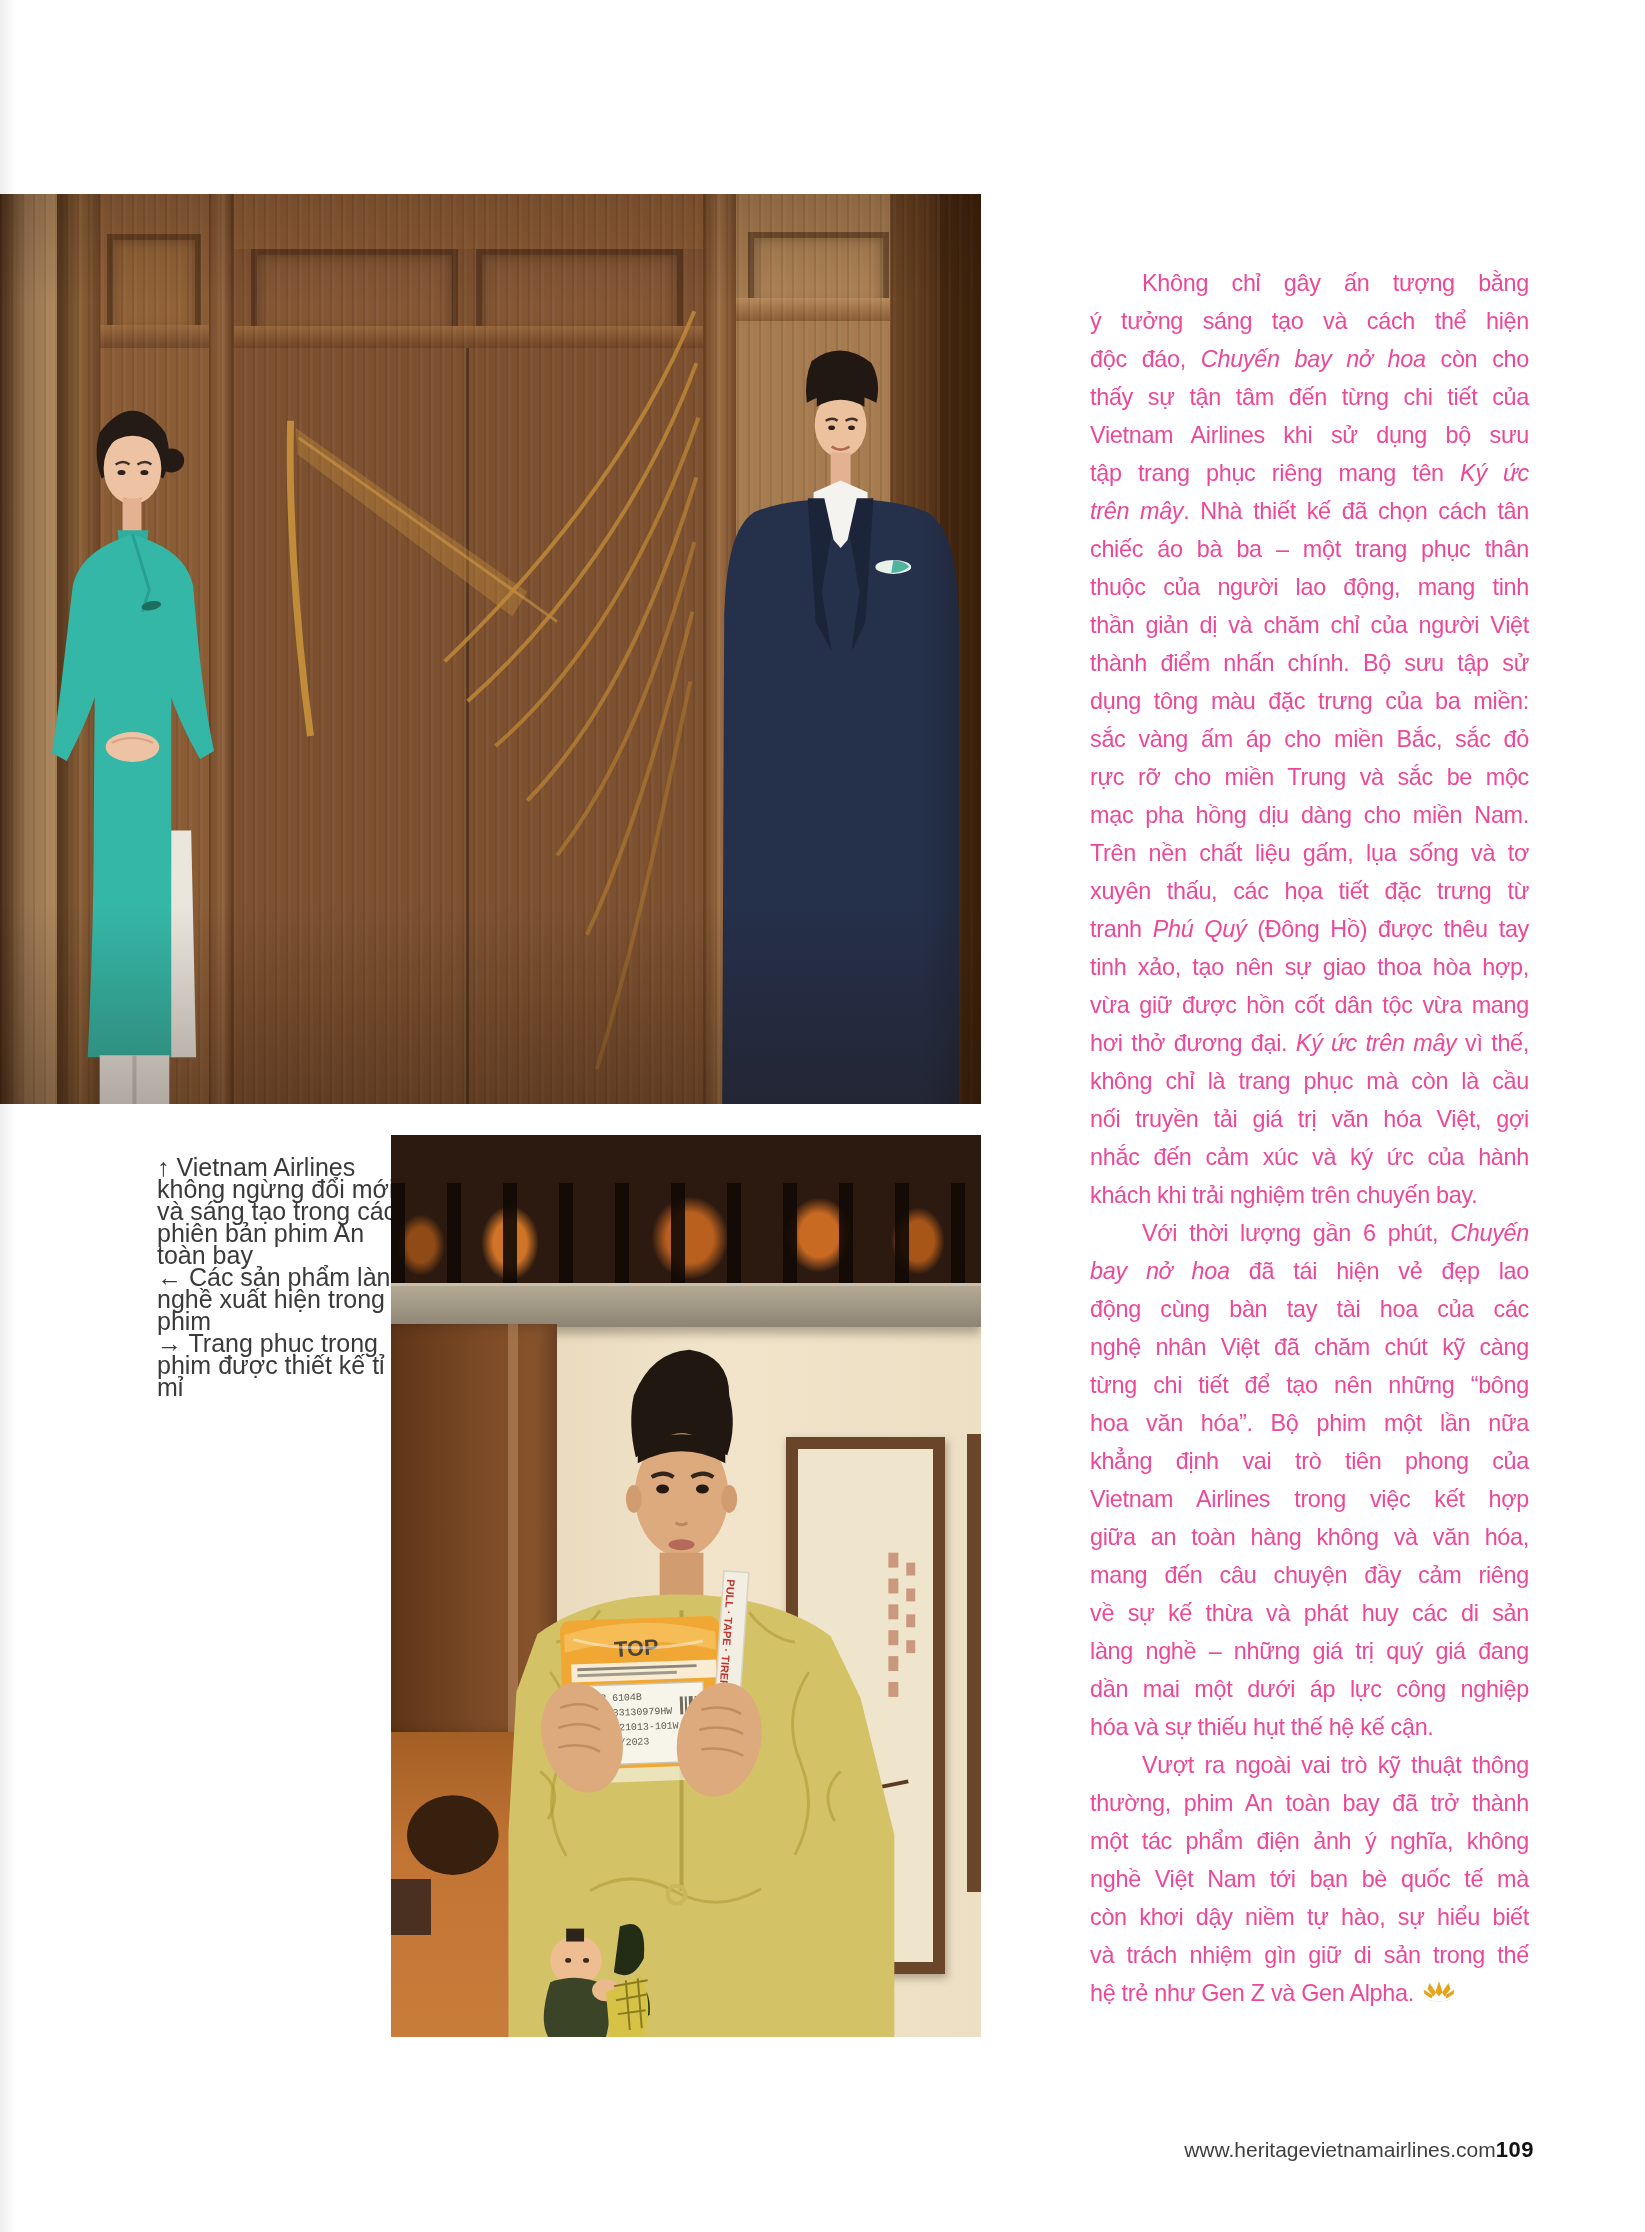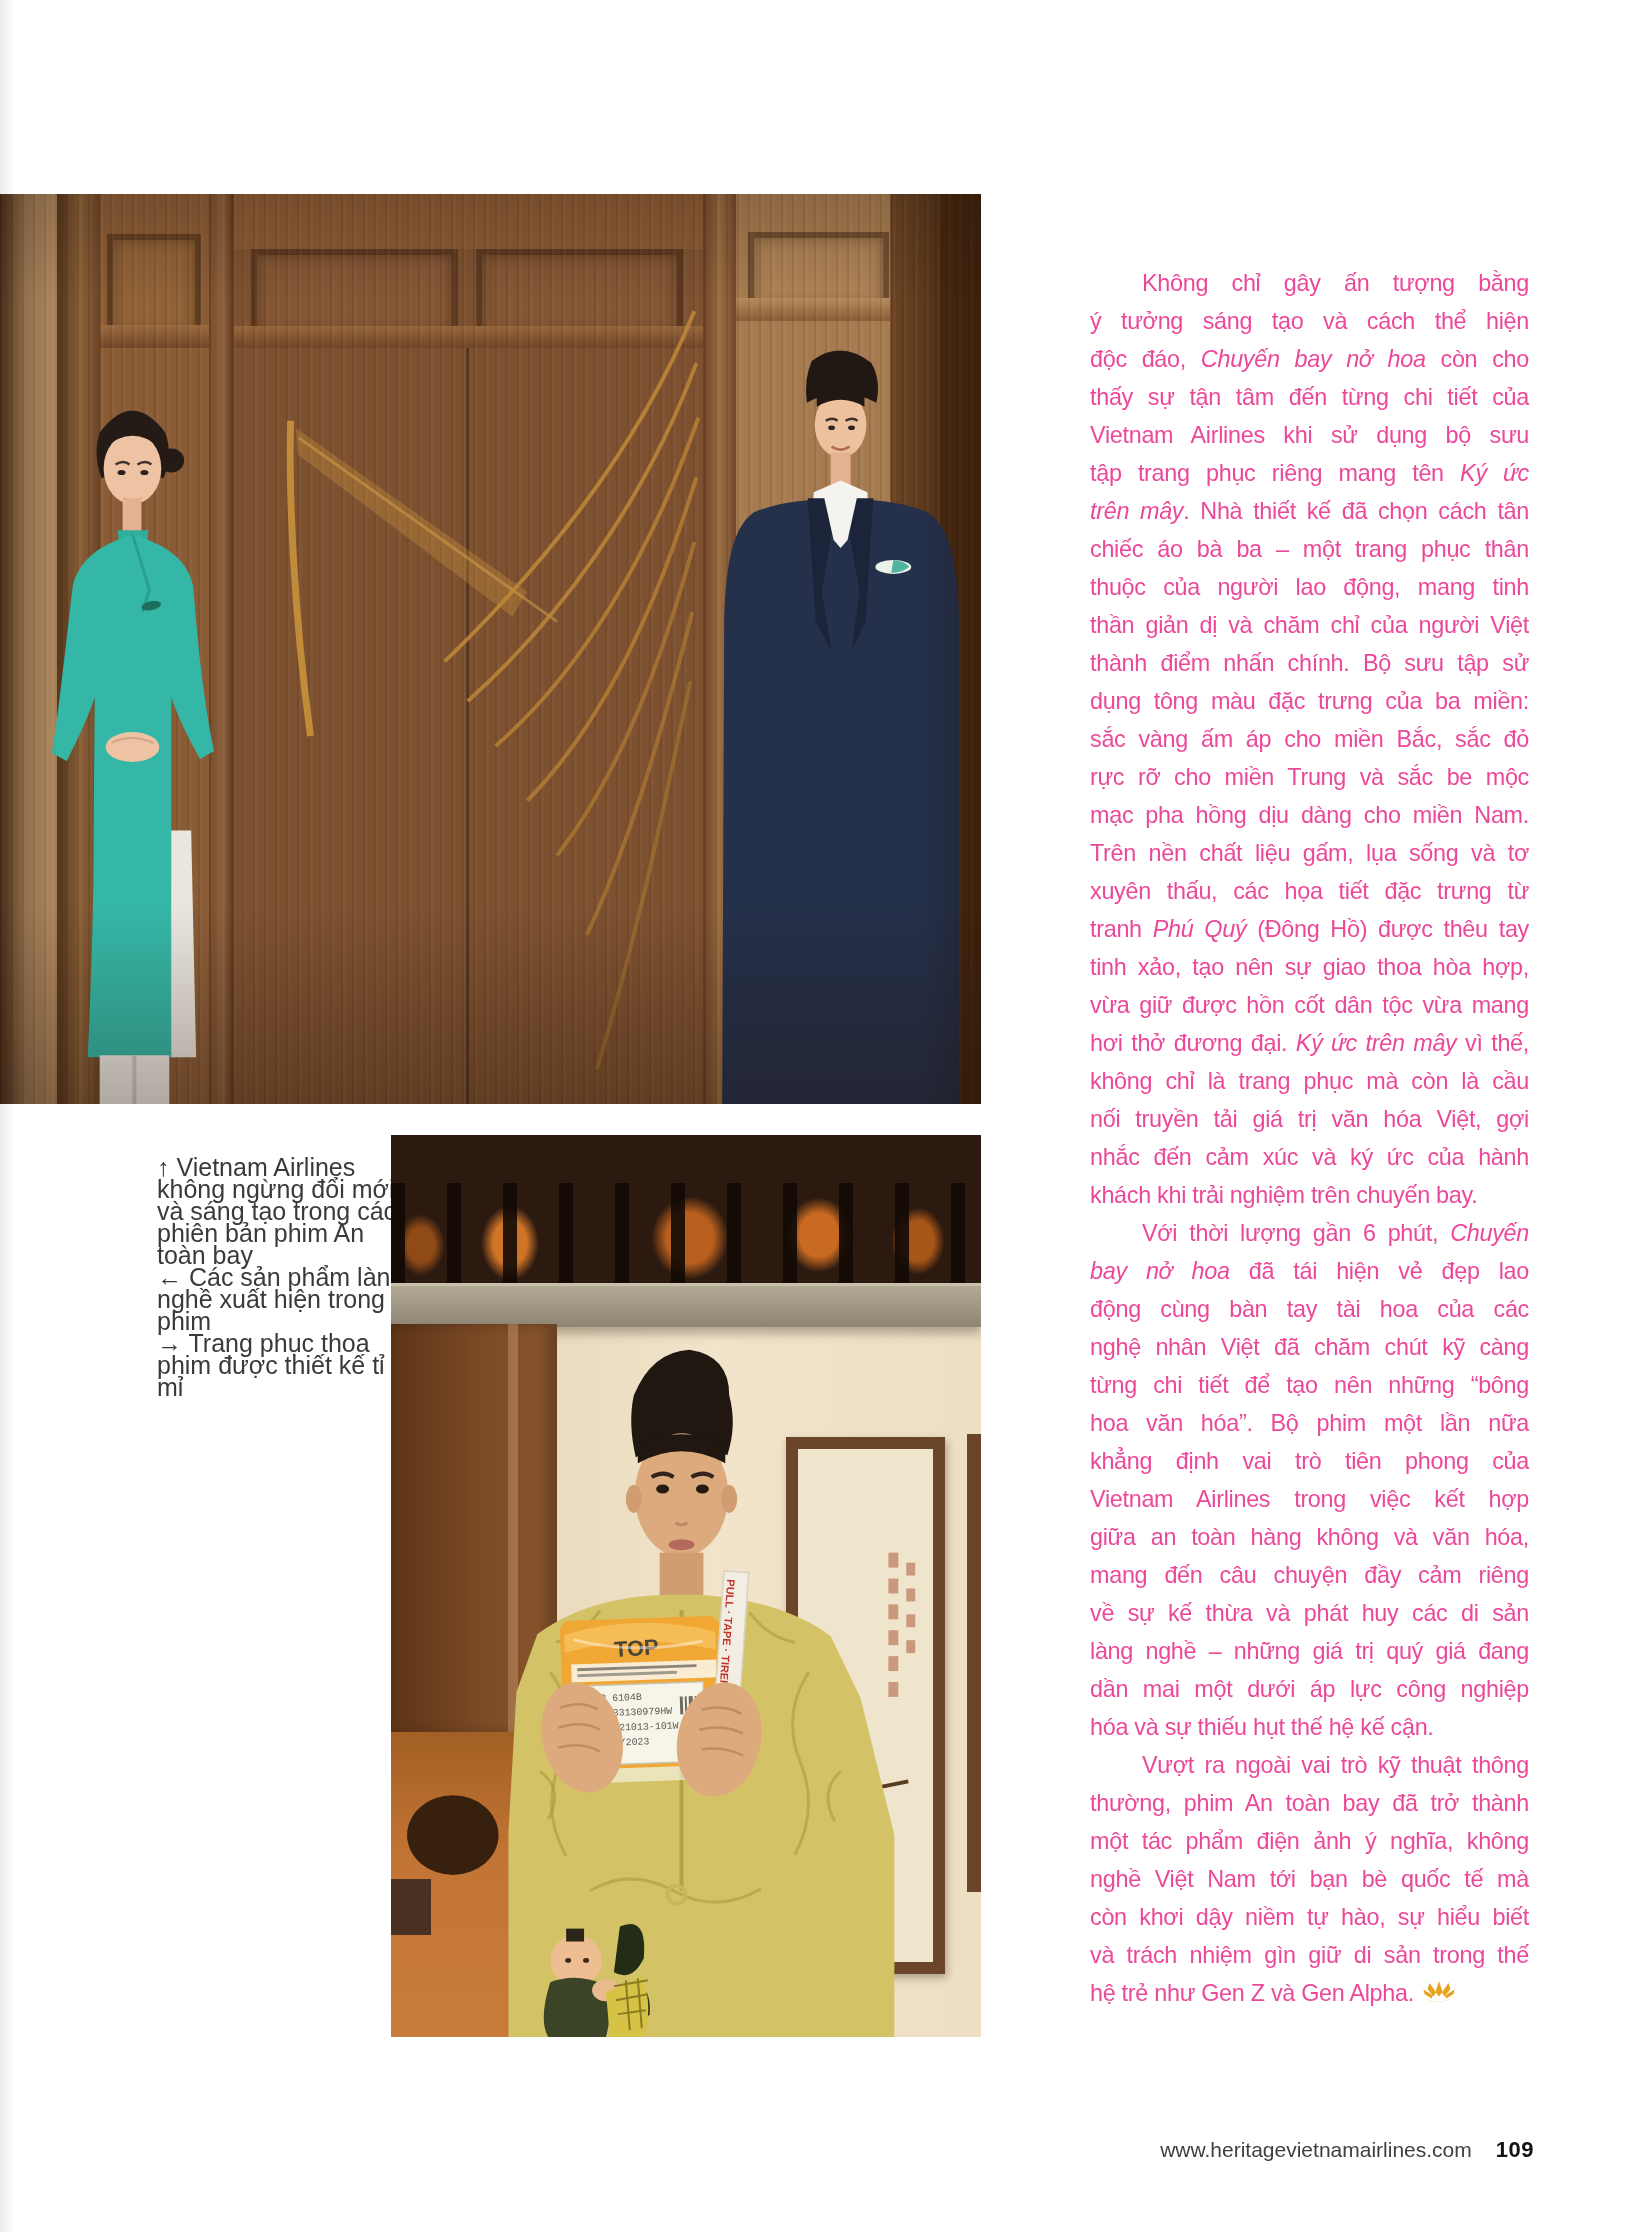--- a/index.html
+++ b/index.html
@@ -73,21 +73,21 @@
            color:#ec4899;letter-spacing:-0.3px;}
   .aline{white-space:nowrap;text-align:justify;text-align-last:justify;}
   .aline.plast{text-align-last:left;}
   .aline.first{text-indent:52px;}
   .it{font-style:italic;}
   .lotus{display:inline-block;margin-left:8px;vertical-align:-2px;}
 
   
   .footer{position:absolute;left:1090px;top:2137px;width:444px;text-align:right;
           font-size:21px;color:#3f3f3f;}
-  .pageno{font-weight:bold;color:#121212;margin-left:24px;font-size:22px;letter-spacing:0.5px;}
+  .pageno{font-weight:bold;color:#121212;font-size:22px;letter-spacing:0.5px;}
 </style>
 </head>
 <body>
 
 <div class="page">
 
   <div class="p1">
     <div class="blk wL"></div>
     <div class="blk s1"></div>
     <div class="blk dL"></div>
@@ -174,21 +174,21 @@
 
   <div class="caption">
       <div class="cap-line">↑ Vietnam Airlines</div>
       <div class="cap-line">không ngừng đổi mới</div>
       <div class="cap-line">và sáng tạo trong các</div>
       <div class="cap-line">phiên bản phim An</div>
       <div class="cap-line">toàn bay</div>
       <div class="cap-line">← Các sản phẩm làng</div>
       <div class="cap-line">nghề xuất hiện trong</div>
       <div class="cap-line">phim</div>
-      <div class="cap-line">→ Trang phục thoa</div>
+      <div class="cap-line">→ Trang phục trong</div>
       <div class="cap-line">phim được thiết kế tỉ mỉ</div>
     </div>
 
   <div class="p2">
     <div class="p2-beam"></div>
     <div class="p2-shelf"></div>
     <div class="p2-woodL"></div>
     <div class="p2-orangeL"></div>
     <div class="p2-frameCorner"></div>
     <div class="p2-frameA">

